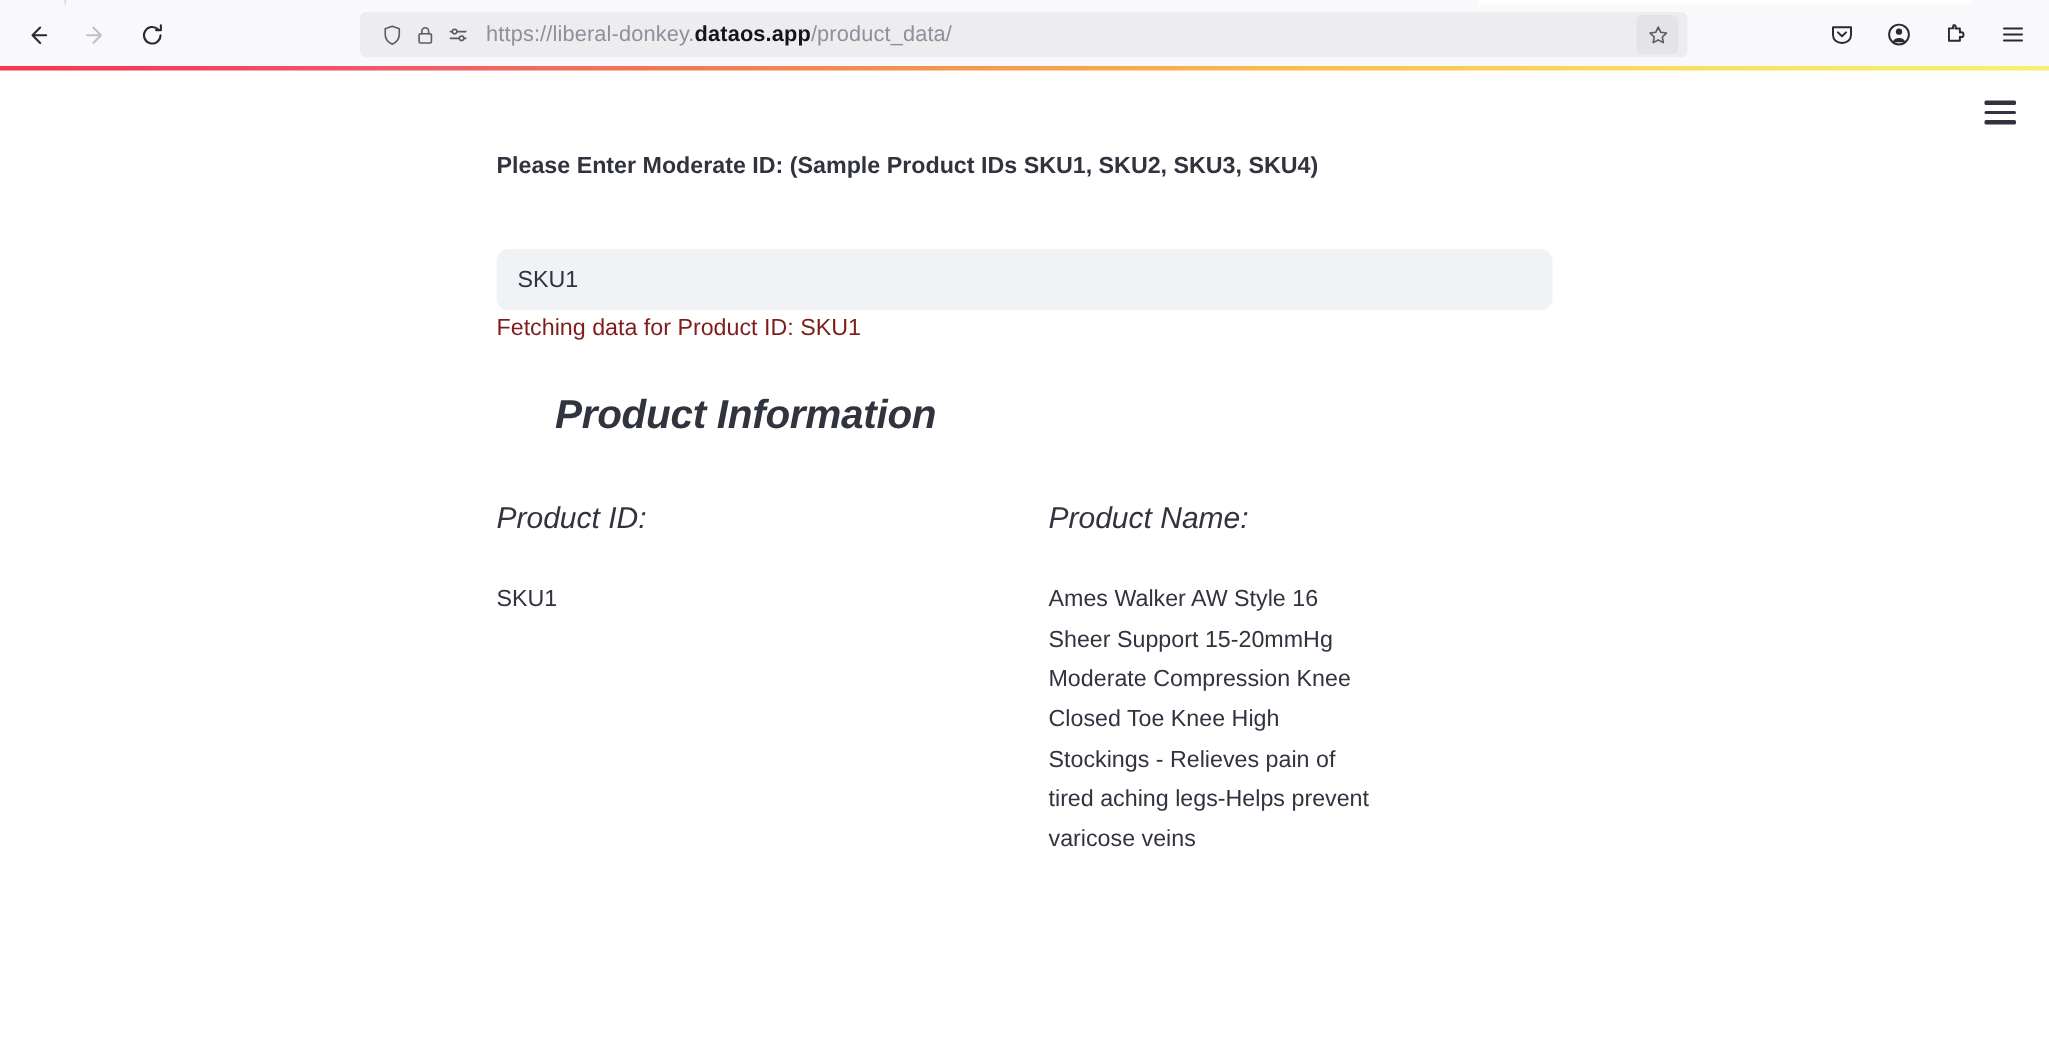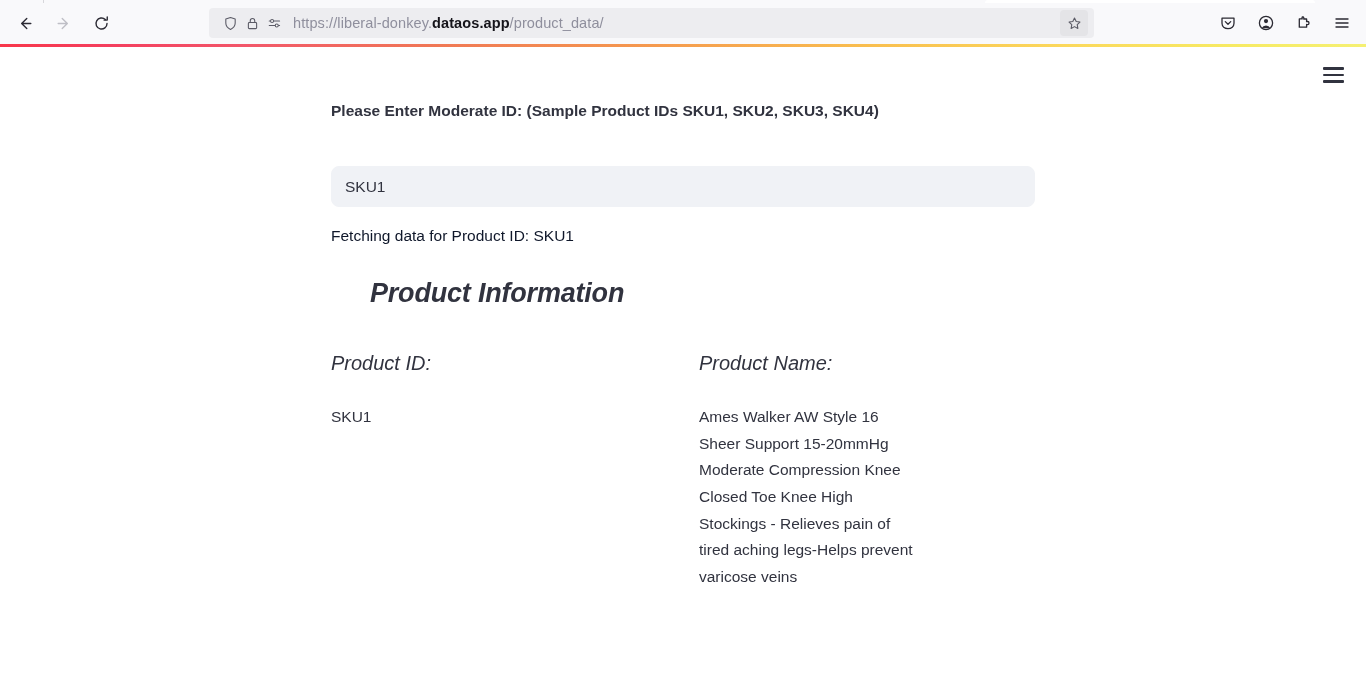--- a/index.html
+++ b/index.html
@@ -65,21 +65,21 @@
     border-radius: 4px;
     background: transparent;
     border: none;
     cursor: pointer;
   }
   .nav-btn svg { display: block; }
 
   #urlbar {
     position: absolute;
     top: 8px;
-    left: 209px;
+    left: 240px;
     width: 885px;
     height: 30px;
     background: #ededf0;
     border-radius: 4px;
     display: flex;
     align-items: center;
     padding: 0 6px 0 10px;
   }
   .urlbar-icon {
     width: 22px;
@@ -216,23 +216,22 @@
     align-items: center;
     padding: 0 13px;
     font-family: "Liberation Sans", sans-serif;
     font-size: 15.5px;
     color: #31333f;
     outline: none;
   }
   #sku-input::placeholder { color: #808495; }
 
   #fetch-status {
-    margin-top: 17px;
     font-size: 15.5px;
-    color: #0f172a;
+    color: #7f1d1d;
     line-height: 1.6;
   }
 
   #section-heading {
     margin-top: 27px;
     font-size: 27px;
     font-weight: bold;
     font-style: italic;
     color: #31333f;
     line-height: 1.3;

